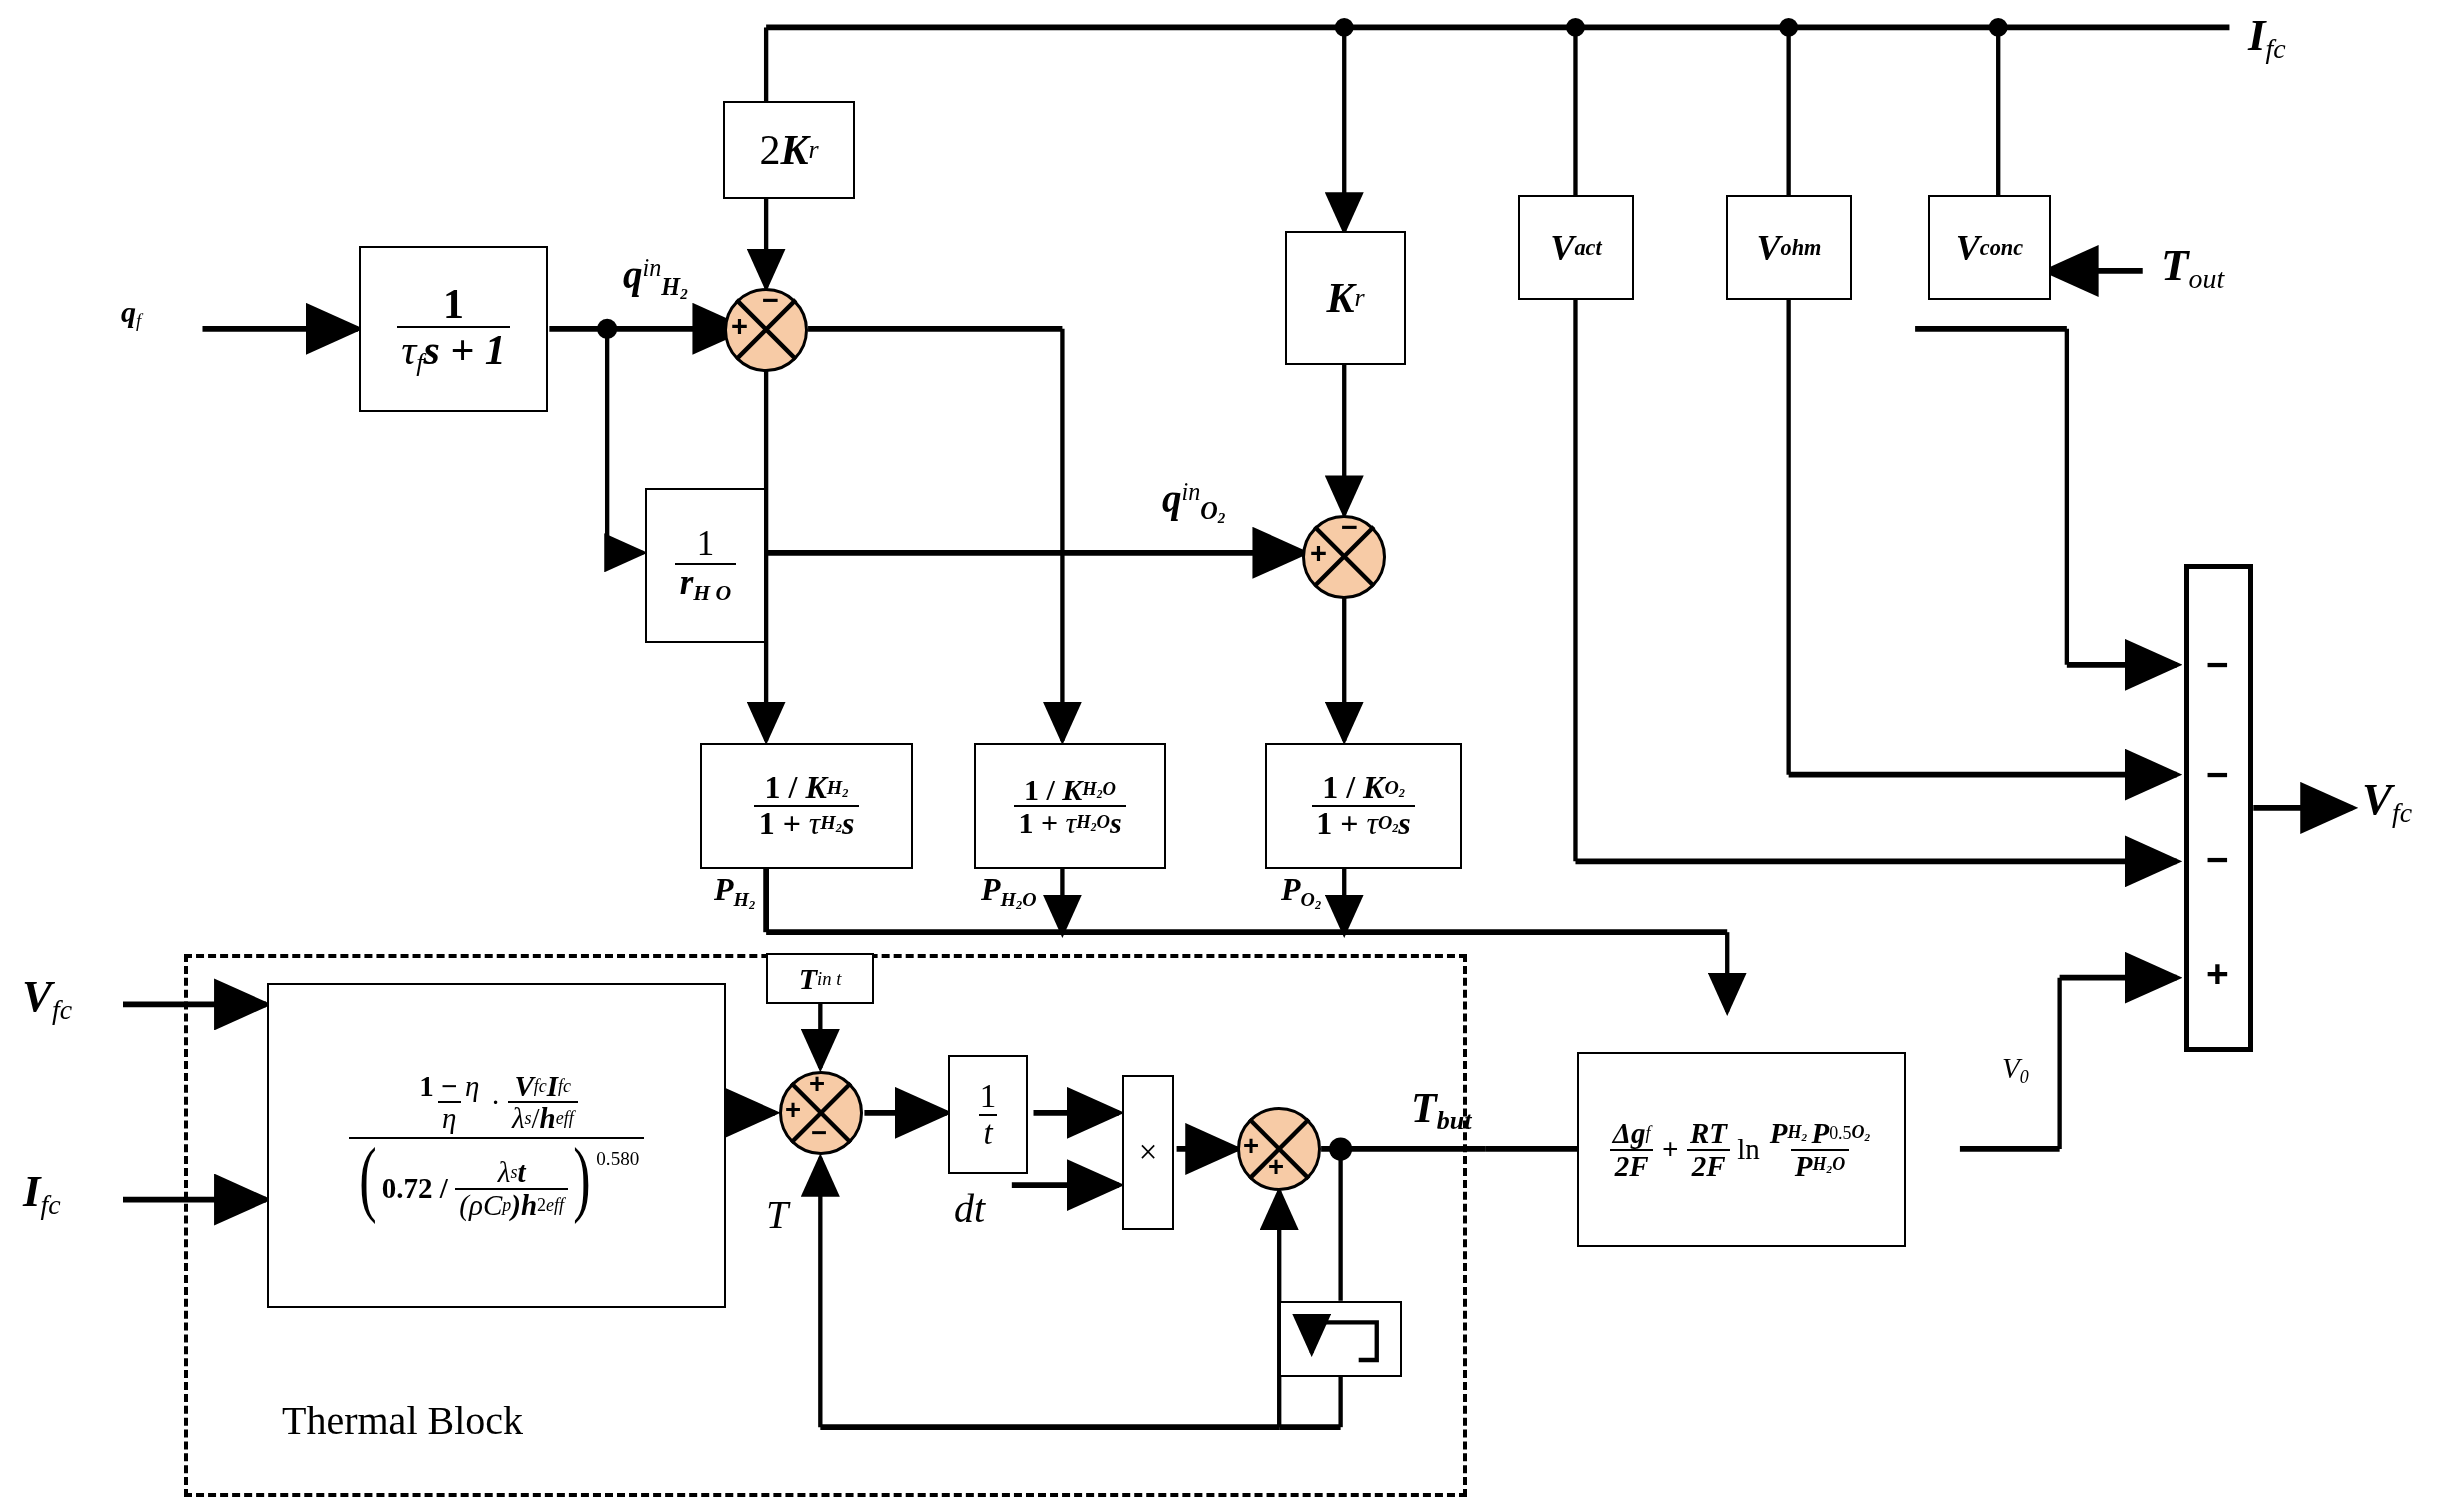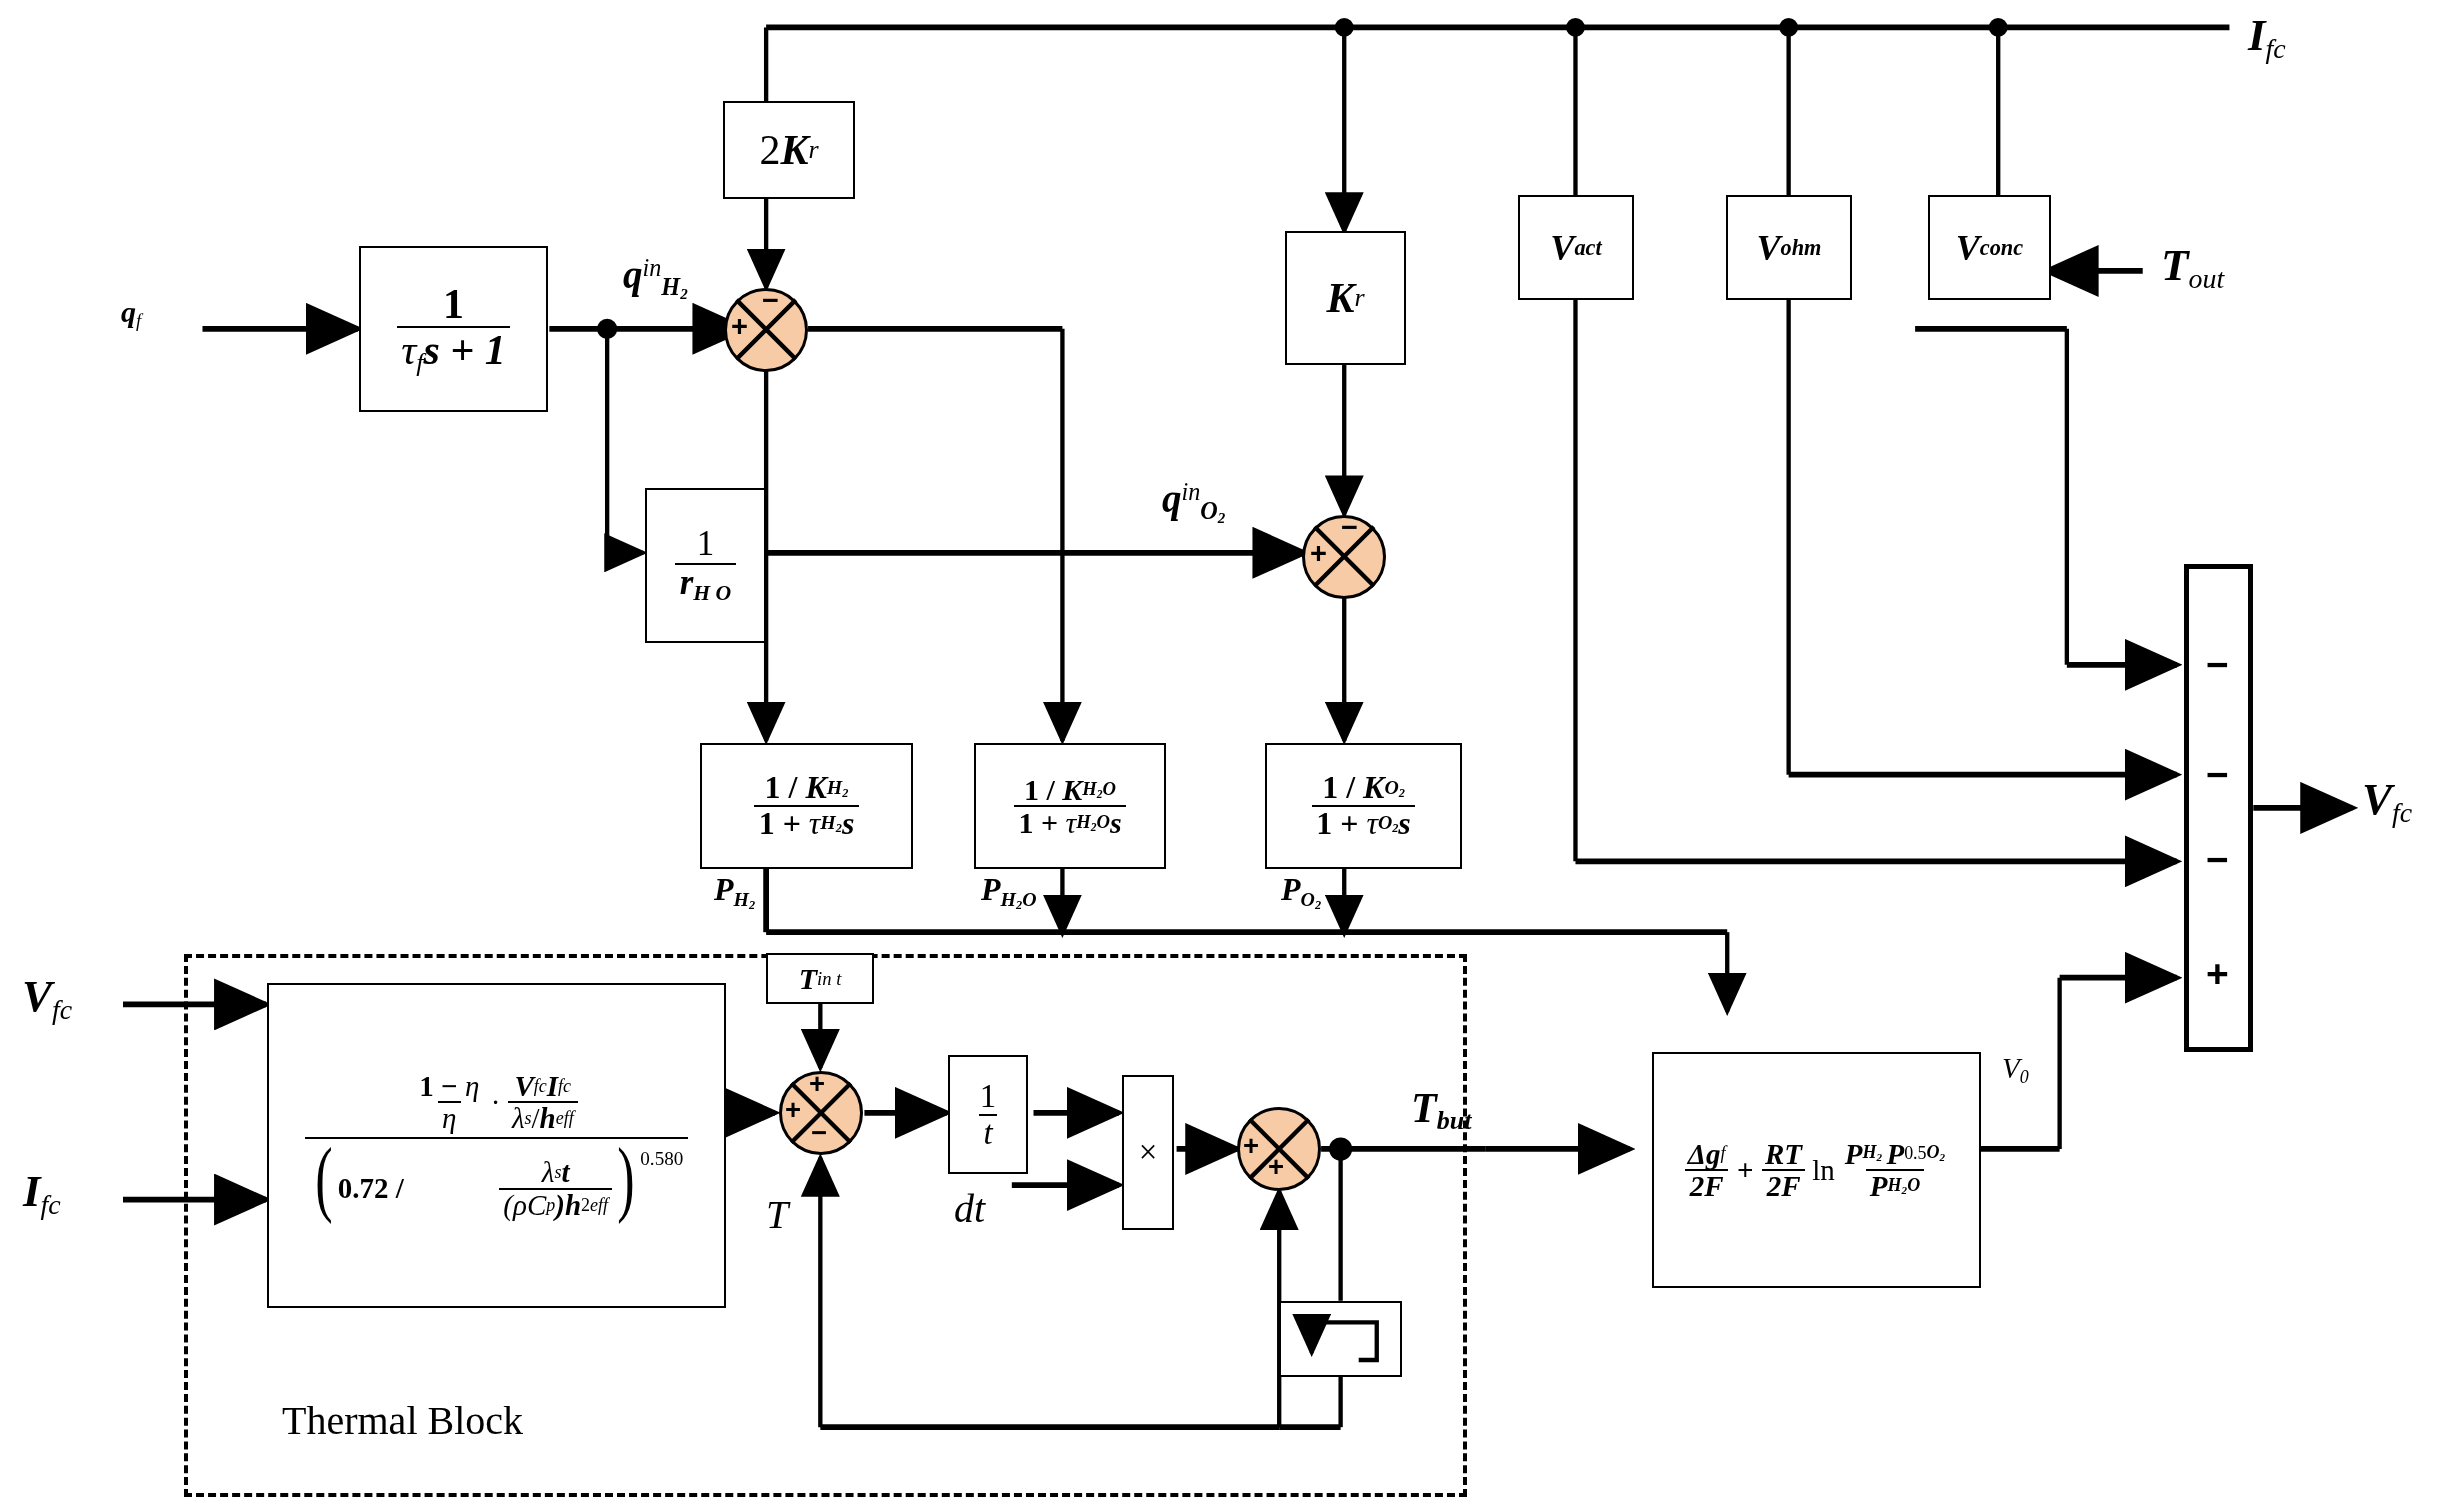--- a/index.html
+++ b/index.html
@@ -272,21 +272,21 @@
             <span class="it">λ</span>
               <sub class="it">s</sub>
               <span>/</span>
               <span class="bi">h</span>
               <sub class="it">eff</sub>
           </span>
         </span>
       </span>
       <span class="den row" style="padding-top:5.8px;align-items:flex-start;">
         <span class="bigparen">(</span>
-        <span class="row" style="padding-top:13px;gap:44px;">
+        <span class="row" style="padding-top:13px;">
           <span class="bu">0.72 /</span>&nbsp;
           <span class="frac">
             <span class="num row">
                 <span class="it">λ</span>
                 <sub class="it">s</sub>
                 <span class="bi">t</span>
               </span>
             <span class="den row">
                 <span class="it">(ρC</span>
                 <sub class="it">p</sub>
@@ -321,21 +321,21 @@
   </div>
 
   <div class="plainbox" style="left:1279px;top:1301px;width:123px;height:76px;"></div>
   <svg class="layer" viewBox="0 0 3390 2091" style="pointer-events:none;">
     <g stroke="#000" fill="none" stroke-width="6">
       <path d="M1815,1830 L1905,1830 L1905,1882 L1880,1882"></path>
       <path d="M1815,1830 L1815,1872" marker-end="url(#ah)"></path>
     </g>
   </svg>
 
-  <div class="mathbox" style="left:1652px;top:1052px;width:329px;height:236px;font-size:29px;">
+  <div class="mathbox" style="left:1577px;top:1052px;width:329px;height:195px;font-size:29px;">
     <span class="row">
       <span class="frac">
         <span class="num row">
             <span class="bi">Δg</span>
             <sub class="it">f</sub>
           </span>
         <span class="den bi">2F</span>
       </span>
       <span class="bu" style="padding:0 7.2px;">+</span>
       <span class="frac">

